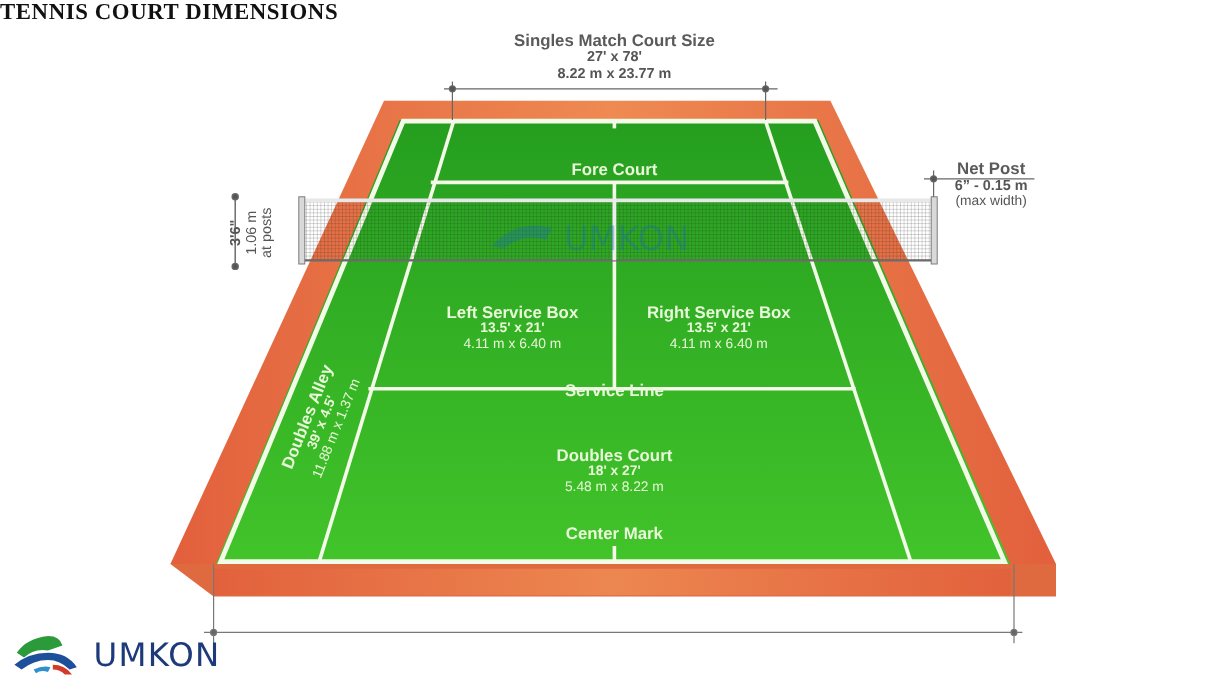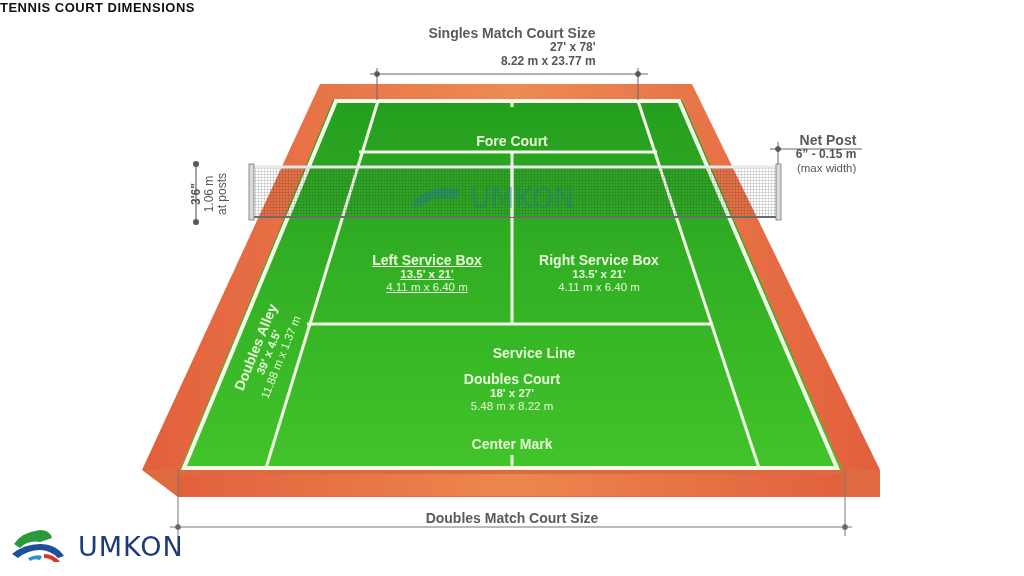--- a/index.html
+++ b/index.html
@@ -1,24 +1,24 @@
 <!DOCTYPE html>
 <html><head>
 <meta charset="utf-8">
 <style>
   html, body { margin:0; padding:0; background:#ffffff; }
   body { width:1024px; height:576px; position:relative; overflow:hidden; font-family:"Liberation Sans", sans-serif; }
   .abs { position:absolute; }
-  #title { left:28px; top:56px; font-family:Liberation Sans, sans-serif; font-weight:bold; font-size:13px; letter-spacing:0.5px; color:#111; }
+  #title { left:28px; top:56px; font-family:Liberation Serif, serif; font-weight:bold; font-size:19px; letter-spacing:0.5px; color:#111; }
   svg#court { position:absolute; left:0; top:0; }
   .lbl { position:absolute; text-align:center; color:#e8f7d8; line-height:1.15; white-space:nowrap; transform:translateX(-50%); }
   .lbl .h { font-weight:bold; font-size:14px; }
   .lbl .s { font-weight:bold; font-size:11.5px; }
   .lbl .m { font-size:11.5px; }
-  .dim { position:absolute; text-align:right; color:#555; line-height:1.15; white-space:nowrap; transform:translateX(-50%); }
+  .dim { position:absolute; text-align:center; color:#555; line-height:1.15; white-space:nowrap; transform:translateX(-50%); }
   .dim .h { font-weight:bold; font-size:14px; color:#5a5a5a; }
   .dim .s { font-weight:bold; font-size:12px; color:#555; }
   #alley { left:268px; top:352px; transform:translate(-50%,-50%) rotate(-68deg); }
   #net-height { left:210px; top:194px; transform:translate(-50%,-50%) rotate(-90deg); text-align:center; color:#555; line-height:1.1; white-space:nowrap; }
   #net-height .s { font-weight:bold; font-size:12px; }
   #net-height .m { font-size:12px; }
   #netpost { left:826px; top:132px; transform:translateX(-50%); }
   #netpost .h { font-size:14px; }
   #netpost .s { font-size:12px; }
   #netpost .m { font-size:11.5px; color:#555; }
@@ -129,54 +129,53 @@
 <div class="abs" id="net-height">
   <div class="s">3'6"</div>
   <div class="m">1.06 m</div>
   <div class="m">at posts</div>
 </div>
 
 <div class="lbl" style="left:512px; top:117px;margin-top:16px;">
   <div class="h">Fore Court</div>
 </div>
 
-<div class="lbl" style="left:427px; top:252px;text-decoration:underline;">
+<div class="lbl" style="left:427px; top:252px;">
   <div class="h">Left Service Box</div>
   <div class="s">13.5' x 21'</div>
   <div class="m">4.11 m x 6.40 m</div>
 </div>
 
 <div class="lbl" style="left:599px; top:252px;">
   <div class="h">Right Service Box</div>
   <div class="s">13.5' x 21'</div>
   <div class="m">4.11 m x 6.40 m</div>
 </div>
 
-<div class="lbl" style="left:512px; top:345px;margin-left:22px;">
+<div class="lbl" style="left:512px; top:317px;">
   <div class="h">Service Line</div>
 </div>
 
 <div class="lbl" style="left:512px; top:371px;">
   <div class="h">Doubles Court</div>
   <div class="s">18' x 27'</div>
   <div class="m">5.48 m x 8.22 m</div>
 </div>
 
 <div class="lbl" style="left:512px; top:436px;">
   <div class="h">Center Mark</div>
 </div>
 
 <div class="lbl" id="alley">
   <div class="h">Doubles Alley</div>
   <div class="s">39' x 4.5'</div>
   <div class="m">11.88 m x 1.37 m</div>
 </div>
 
 <div class="dim" style="left:512px; top:510px;">
-  <div class="h">Doubles Match Court Size</div>
 </div>
 
 <div class="abs" id="logo">
   <svg width="58" height="36" viewBox="0 0 58 36">
     <path d="M4,16 Q12,4 30,2 Q40,2 42,10 L30,14 Q18,12 10,20 Z" fill="#2a9a3a"></path>
     <path d="M2,26 Q14,16 30,16 Q46,16 54,28 L48,30 Q40,22 30,22 Q18,22 8,30 Z" fill="#1d4f9a"></path>
     <path d="M34,26 Q44,26 50,34 L44,34 Q40,30 34,30 Z" fill="#d23a2a"></path>
     <path d="M18,30 Q26,26 32,28 L30,32 Q24,30 20,33 Z" fill="#2f8fcf"></path>
   </svg>
   <span class="brand">UMKON</span>

